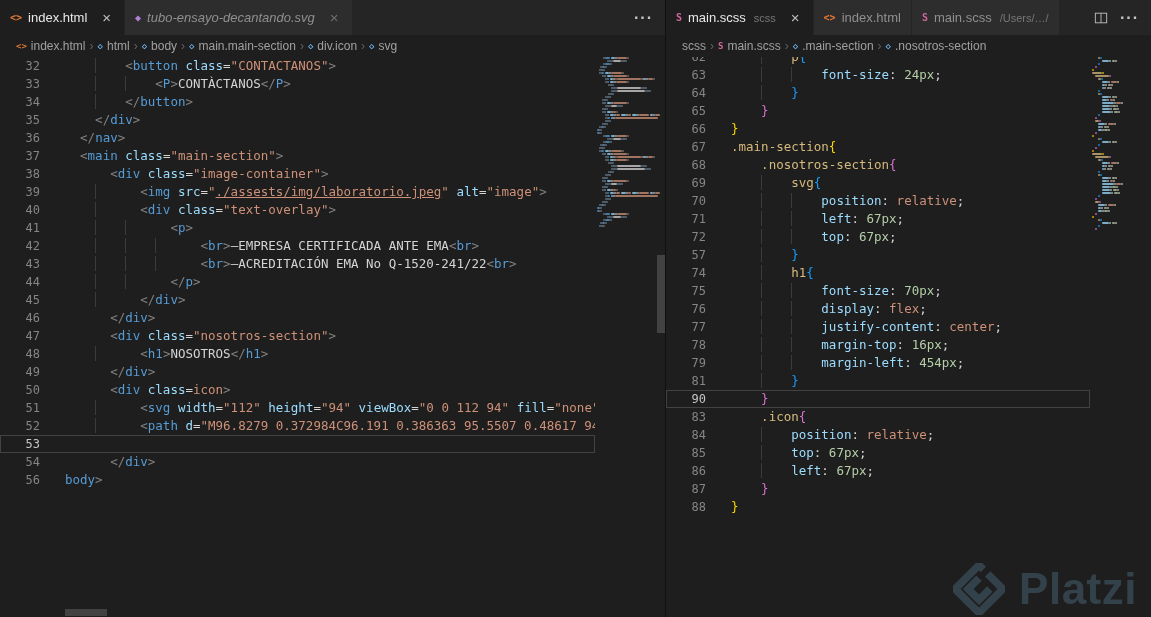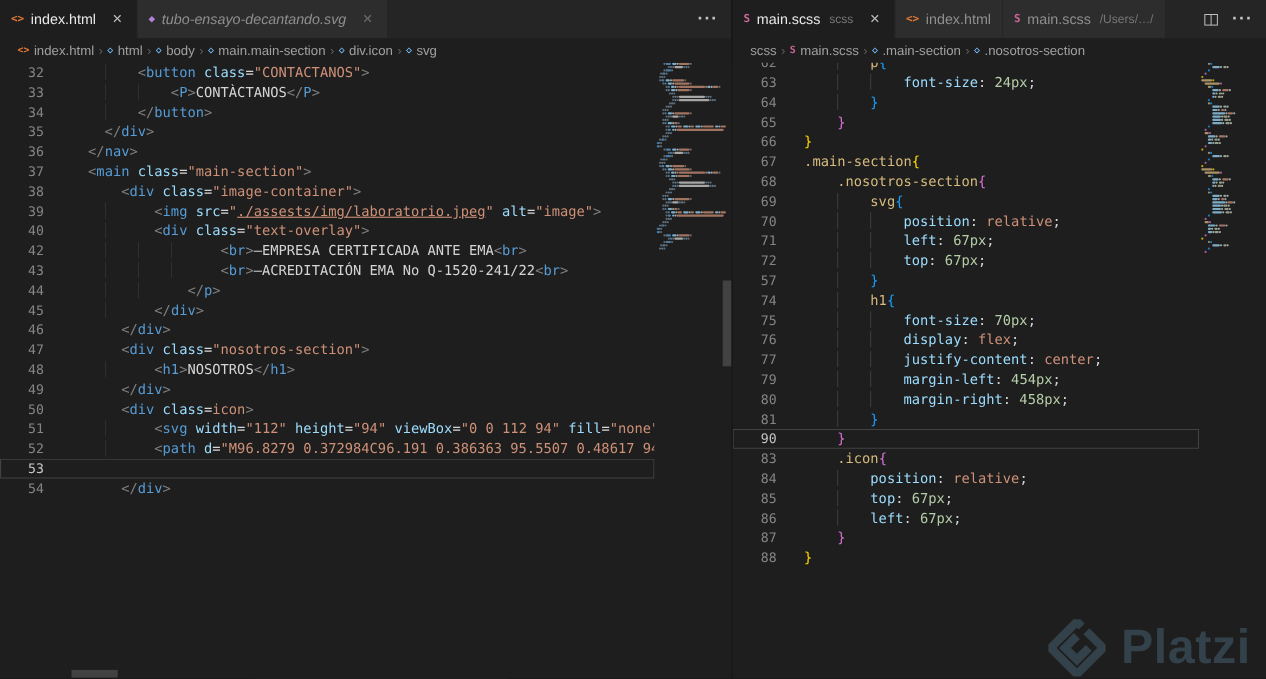--- a/index.html
+++ b/index.html
@@ -129,20 +129,24 @@
           </div>
           <div class="row">
             <span class="ln">39</span>
             <span class="txt"><span>    </span><span class="guide">    </span>  <span style="color: rgb(128, 128, 128);">&lt;</span><span style="color: rgb(86, 156, 214);">img</span><span style="color: rgb(212, 212, 212);"> </span><span style="color: rgb(156, 220, 254);">src</span><span style="color: rgb(212, 212, 212);">=</span><span style="color: rgb(206, 145, 120);">"</span><span style="color: rgb(206, 145, 120); text-decoration: underline;">./assests/img/laboratorio.jpeg</span><span style="color: rgb(206, 145, 120);">"</span><span style="color: rgb(212, 212, 212);"> </span><span style="color: rgb(156, 220, 254);">alt</span><span style="color: rgb(212, 212, 212);">=</span><span style="color: rgb(206, 145, 120);">"image"</span><span style="color: rgb(128, 128, 128);">&gt;</span></span>
           </div>
           <div class="row">
             <span class="ln">40</span>
             <span class="txt"><span>    </span><span class="guide">    </span>  <span style="color: rgb(128, 128, 128);">&lt;</span><span style="color: rgb(86, 156, 214);">div</span><span style="color: rgb(212, 212, 212);"> </span><span style="color: rgb(156, 220, 254);">class</span><span style="color: rgb(212, 212, 212);">=</span><span style="color: rgb(206, 145, 120);">"text-overlay"</span><span style="color: rgb(128, 128, 128);">&gt;</span></span>
           </div>
           <div class="row">
+            <span class="ln">41</span>
+            <span class="txt"><span>    </span><span class="guide">    </span><span class="guide">    </span>  <span style="color: rgb(128, 128, 128);">&lt;</span><span style="color: rgb(86, 156, 214);">p</span><span style="color: rgb(128, 128, 128);">&gt;</span></span>
+          </div>
+          <div class="row">
             <span class="ln">42</span>
             <span class="txt"><span>    </span><span class="guide">    </span><span class="guide">    </span><span class="guide">    </span>  <span style="color: rgb(128, 128, 128);">&lt;</span><span style="color: rgb(86, 156, 214);">br</span><span style="color: rgb(128, 128, 128);">&gt;</span><span style="color: rgb(212, 212, 212);">—EMPRESA CERTIFICADA ANTE EMA</span><span style="color: rgb(128, 128, 128);">&lt;</span><span style="color: rgb(86, 156, 214);">br</span><span style="color: rgb(128, 128, 128);">&gt;</span></span>
           </div>
           <div class="row">
             <span class="ln">43</span>
             <span class="txt"><span>    </span><span class="guide">    </span><span class="guide">    </span><span class="guide">    </span>  <span style="color: rgb(128, 128, 128);">&lt;</span><span style="color: rgb(86, 156, 214);">br</span><span style="color: rgb(128, 128, 128);">&gt;</span><span style="color: rgb(212, 212, 212);">—ACREDITACIÓN EMA No Q-1520-241/22</span><span style="color: rgb(128, 128, 128);">&lt;</span><span style="color: rgb(86, 156, 214);">br</span><span style="color: rgb(128, 128, 128);">&gt;</span></span>
           </div>
           <div class="row">
             <span class="ln">44</span>
             <span class="txt"><span>    </span><span class="guide">    </span><span class="guide">    </span>  <span style="color: rgb(128, 128, 128);">&lt;/</span><span style="color: rgb(86, 156, 214);">p</span><span style="color: rgb(128, 128, 128);">&gt;</span></span>
@@ -178,20 +182,24 @@
           <div class="row">
             <span class="ln">52</span>
             <span class="txt"><span>    </span><span class="guide">    </span>  <span style="color: rgb(128, 128, 128);">&lt;</span><span style="color: rgb(86, 156, 214);">path</span><span style="color: rgb(212, 212, 212);"> </span><span style="color: rgb(156, 220, 254);">d</span><span style="color: rgb(212, 212, 212);">=</span><span style="color: rgb(206, 145, 120);">"M96.8279 0.372984C96.191 0.386363 95.5507 0.48617 94.</span></span>
           </div>
           <div class="row cur">
             <span class="ln">53</span>
           </div>
           <div class="row">
             <span class="ln">54</span>
             <span class="txt"><span>    </span>  <span style="color: rgb(128, 128, 128);">&lt;/</span><span style="color: rgb(86, 156, 214);">div</span><span style="color: rgb(128, 128, 128);">&gt;</span></span>
+          </div>
+          <div class="row">
+            <span class="ln">56</span>
+            <span class="txt"><span style="color: rgb(86, 156, 214);">body</span><span style="color: rgb(128, 128, 128);">&gt;</span></span>
           </div>
         </div>
       <div class="minimap">
           <div class="mm-line">
             <span class="mm-seg" style="width: 6.4px; opacity: 0;"></span>
             <span class="mm-seg" style="width: 2px; background: rgb(128, 128, 128);"></span>
             <span class="mm-seg" style="width: 4.8px; background: rgb(86, 156, 214);"></span>
             <span class="mm-seg" style="opacity: 0; width: 0.8px;"></span>
             <span class="mm-seg" style="width: 4px; background: rgb(156, 220, 254);"></span>
             <span class="mm-seg" style="width: 2px; background: rgb(212, 212, 212);"></span>
@@ -787,26 +795,26 @@
           </div>
           <div class="row">
             <span class="ln">76</span>
             <span class="txt"><span>    </span><span class="guide">    </span><span class="guide">    </span><span style="color: rgb(156, 220, 254);">display</span><span style="color: rgb(212, 212, 212);">:</span><span style="color: rgb(212, 212, 212);"> </span><span style="color: rgb(206, 145, 120);">flex</span><span style="color: rgb(212, 212, 212);">;</span></span>
           </div>
           <div class="row">
             <span class="ln">77</span>
             <span class="txt"><span>    </span><span class="guide">    </span><span class="guide">    </span><span style="color: rgb(156, 220, 254);">justify-content</span><span style="color: rgb(212, 212, 212);">:</span><span style="color: rgb(212, 212, 212);"> </span><span style="color: rgb(206, 145, 120);">center</span><span style="color: rgb(212, 212, 212);">;</span></span>
           </div>
           <div class="row">
+            <span class="ln">78</span>
+            <span class="txt"><span>    </span><span class="guide">    </span><span class="guide">    </span><span style="color: rgb(156, 220, 254);">margin-top</span><span style="color: rgb(212, 212, 212);">:</span><span style="color: rgb(212, 212, 212);"> </span><span style="color: rgb(181, 206, 168);">16px</span><span style="color: rgb(212, 212, 212);">;</span></span>
+          </div>
+          <div class="row">
             <span class="ln">79</span>
             <span class="txt"><span>    </span><span class="guide">    </span><span class="guide">    </span><span style="color: rgb(156, 220, 254);">margin-left</span><span style="color: rgb(212, 212, 212);">:</span><span style="color: rgb(212, 212, 212);"> </span><span style="color: rgb(181, 206, 168);">454px</span><span style="color: rgb(212, 212, 212);">;</span></span>
-          </div>
-          <div class="row">
-            <span class="ln">80</span>
-            <span class="txt"><span>    </span><span class="guide">    </span><span class="guide">    </span><span style="color: rgb(156, 220, 254);">margin-right</span><span style="color: rgb(212, 212, 212);">:</span><span style="color: rgb(212, 212, 212);"> </span><span style="color: rgb(181, 206, 168);">458px</span><span style="color: rgb(212, 212, 212);">;</span></span>
           </div>
           <div class="row">
             <span class="ln">81</span>
             <span class="txt"><span>    </span><span class="guide">    </span><span style="color: rgb(23, 159, 255);">}</span></span>
           </div>
           <div class="row cur">
             <span class="ln">90</span>
             <span class="txt"><span>    </span><span style="color: rgb(218, 112, 214);">}</span></span>
           </div>
           <div class="row">

